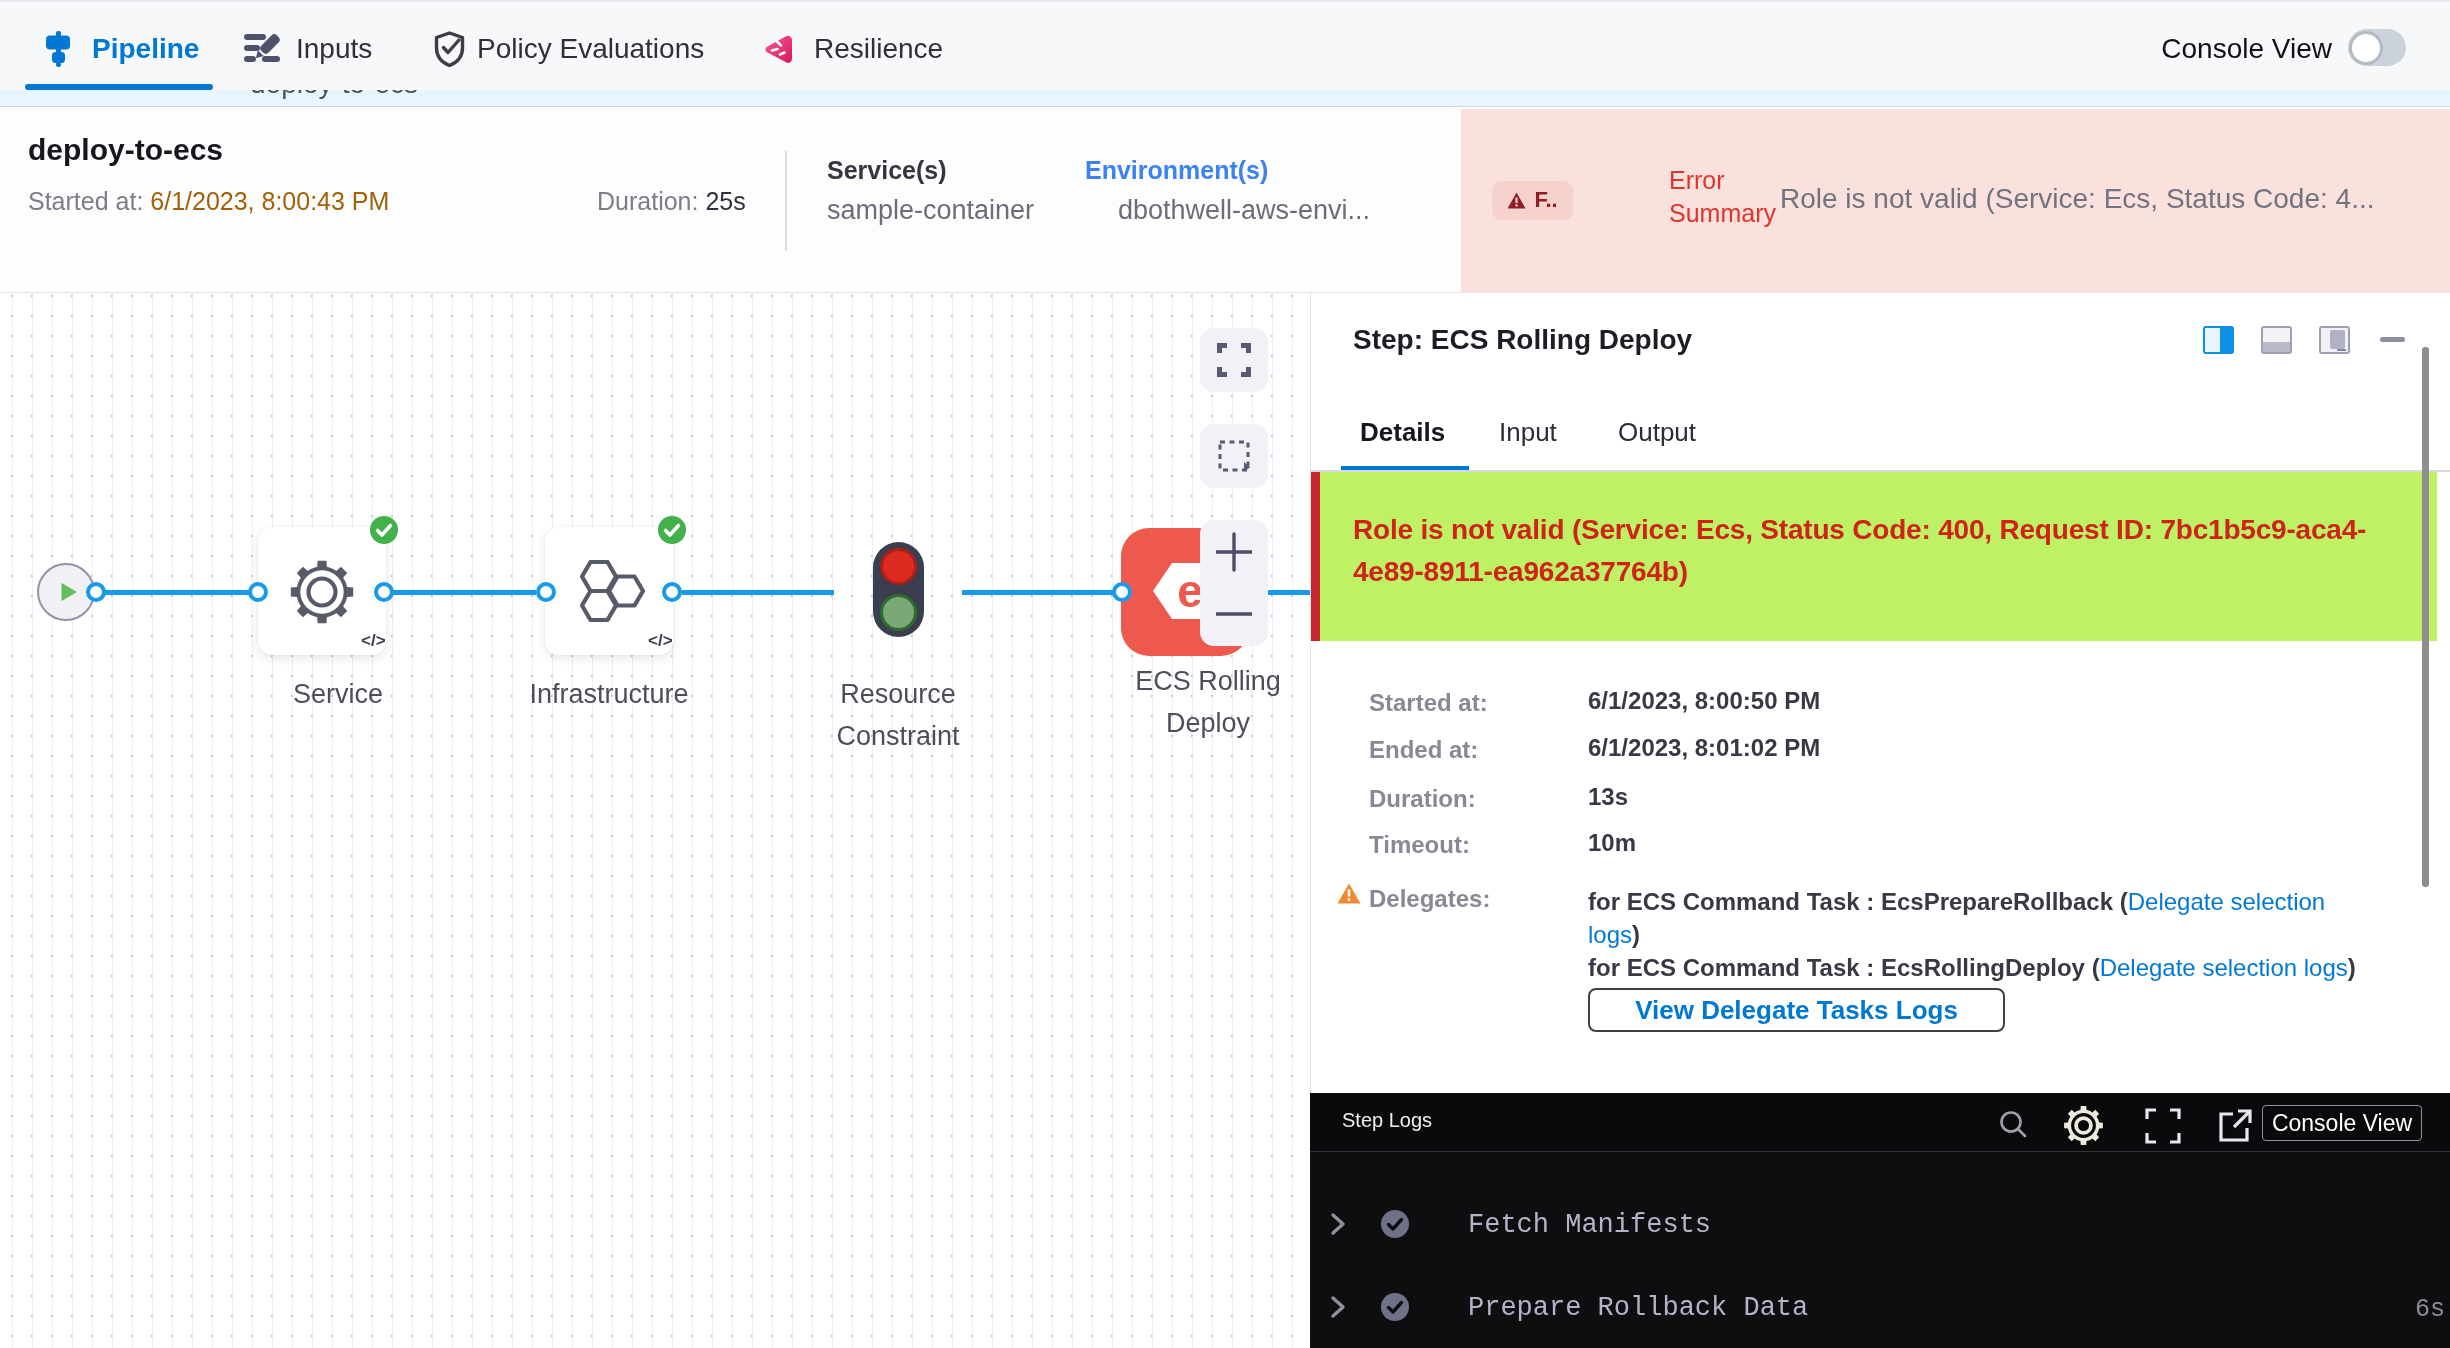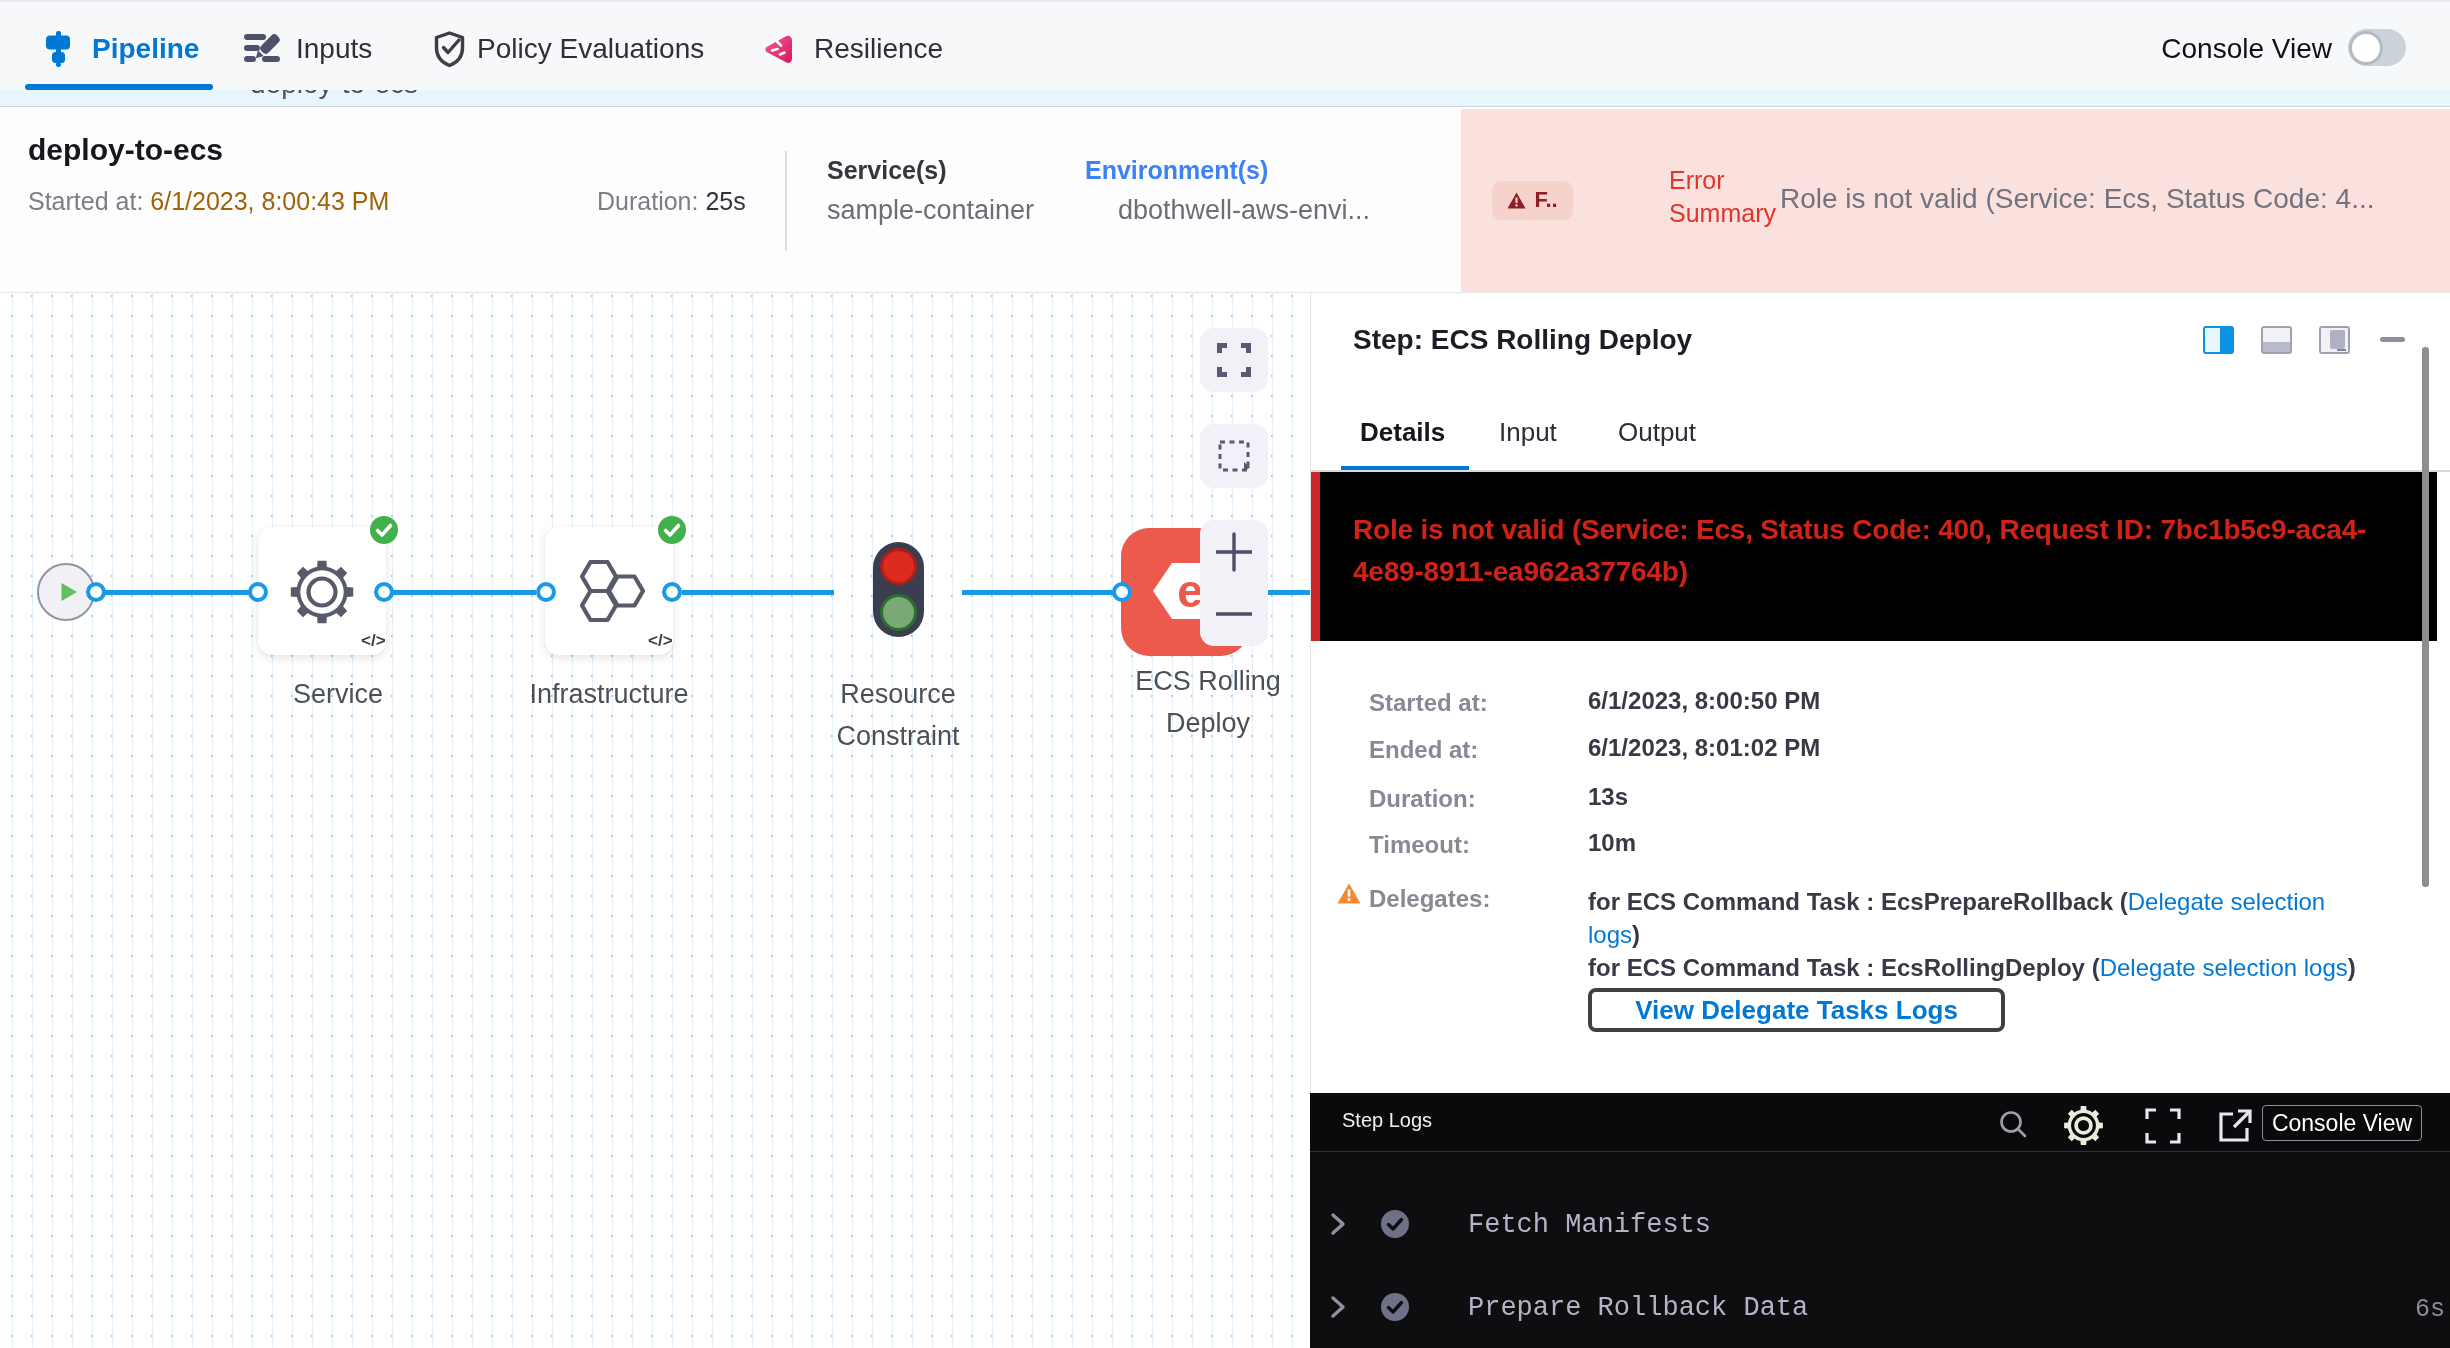--- a/index.html
+++ b/index.html
@@ -233,42 +233,42 @@
       <div style="position:absolute; right:2px; bottom:1px; width:9px; height:2.5px; background:#83859a;"></div>
     </div>
     <div style="position:absolute; left:1069px; top:44px; width:25px; height:5px; border-radius:3px; background:#8d8fa0;"></div>
 
     <div style="position:absolute; left:49px; top:124px; font-size:26px; font-weight:700; color:#16161f;">Details</div>
     <div style="position:absolute; left:188px; top:124px; font-size:26px; font-weight:500; color:#2c2d38;">Input</div>
     <div style="position:absolute; left:307px; top:124px; font-size:26px; font-weight:500; color:#2c2d38;">Output</div>
     <div style="position:absolute; left:30px; top:173px; width:128px; height:5px; background:#0278d5;"></div>
     <div style="position:absolute; left:0; top:177px; width:1140px; height:1.5px; background:#d9dae1;"></div>
 
-    <div style="position:absolute; left:0; top:179px; width:1126px; height:169px; background:#000000;">
+    <div style="position:absolute; left:0; top:179px; width:1126px; height:169px; background:#bef264;">
       <div style="position:absolute; left:0; top:0; width:9px; height:169px; background:#c9252b;"></div>
       <div style="position:absolute; left:42px; top:37px; font-size:28px; font-weight:700; color:#d02318; line-height:42px; letter-spacing:-0.2px; white-space:nowrap;">Role is not valid (Service: Ecs, Status Code: 400, Request ID: 7bc1b5c9-aca4-<br>4e89-8911-ea962a37764b)</div>
     </div>
 
     <div class="lbl" style="left:58px; top:396px;">Started at:</div>
       <div class="val" style="left:277px; top:394px;">6/1/2023, 8:00:50 PM</div>
     <div class="lbl" style="left:58px; top:443px;">Ended at:</div>
       <div class="val" style="left:277px; top:441px;">6/1/2023, 8:01:02 PM</div>
     <div class="lbl" style="left:58px; top:492px;">Duration:</div>
       <div class="val" style="left:277px; top:490px;">13s</div>
     <div class="lbl" style="left:58px; top:538px;">Timeout:</div>
       <div class="val" style="left:277px; top:536px;">10m</div>
     <svg style="position:absolute; left:26px; top:590px;" width="24" height="21" viewBox="0 0 24 21">
         <path d="M12 0.5 L23.5 20.5 H0.5 Z" fill="#f08a32"></path>
         <rect x="10.7" y="6.5" width="2.6" height="7" fill="#fff"></rect>
         <rect x="10.7" y="15.3" width="2.6" height="2.6" fill="#fff"></rect>
       </svg>
     <div class="lbl" style="left:58px; top:592px;">Delegates:</div>
     <div class="val" style="left:277px; top:661px;">for ECS Command Task : EcsRollingDeploy (<span class="blue">Delegate selection logs</span>)</div>
     <div class="val" style="left:277px; top:592px; line-height:33px;">for ECS Command Task : EcsPrepareRollback (<span class="blue">Delegate selection</span><br><span class="blue">logs</span>)</div>
-    <div style="position:absolute; left:277px; top:695px; width:417px; height:44px; border:4px solid #404040; border-radius:8px; display:flex; align-items:center; justify-content:center;">
+    <div style="position:absolute; left:277px; top:695px; width:417px; height:44px; border:2px solid #404040; border-radius:8px; display:flex; align-items:center; justify-content:center;">
       <span style="font-size:26px; font-weight:700; color:#0278d5;">View Delegate Tasks Logs</span>
     </div>
   </div>
 
   <div id="steplogs" class="abs">
     <div id="sl-head">
       <span style="position:absolute; left:32px; top:16px; font-size:20px; color:#f0f0f3;">Step Logs</span>
       <svg style="position:absolute; left:688px; top:16px;" width="30" height="30" viewBox="0 0 30 30">
           <circle cx="13" cy="13" r="9.5" fill="none" stroke="#9fa0ad" stroke-width="2.6"></circle>
           <line x1="20" y1="20" x2="27" y2="27" stroke="#9fa0ad" stroke-width="2.6" stroke-linecap="round"></line>

